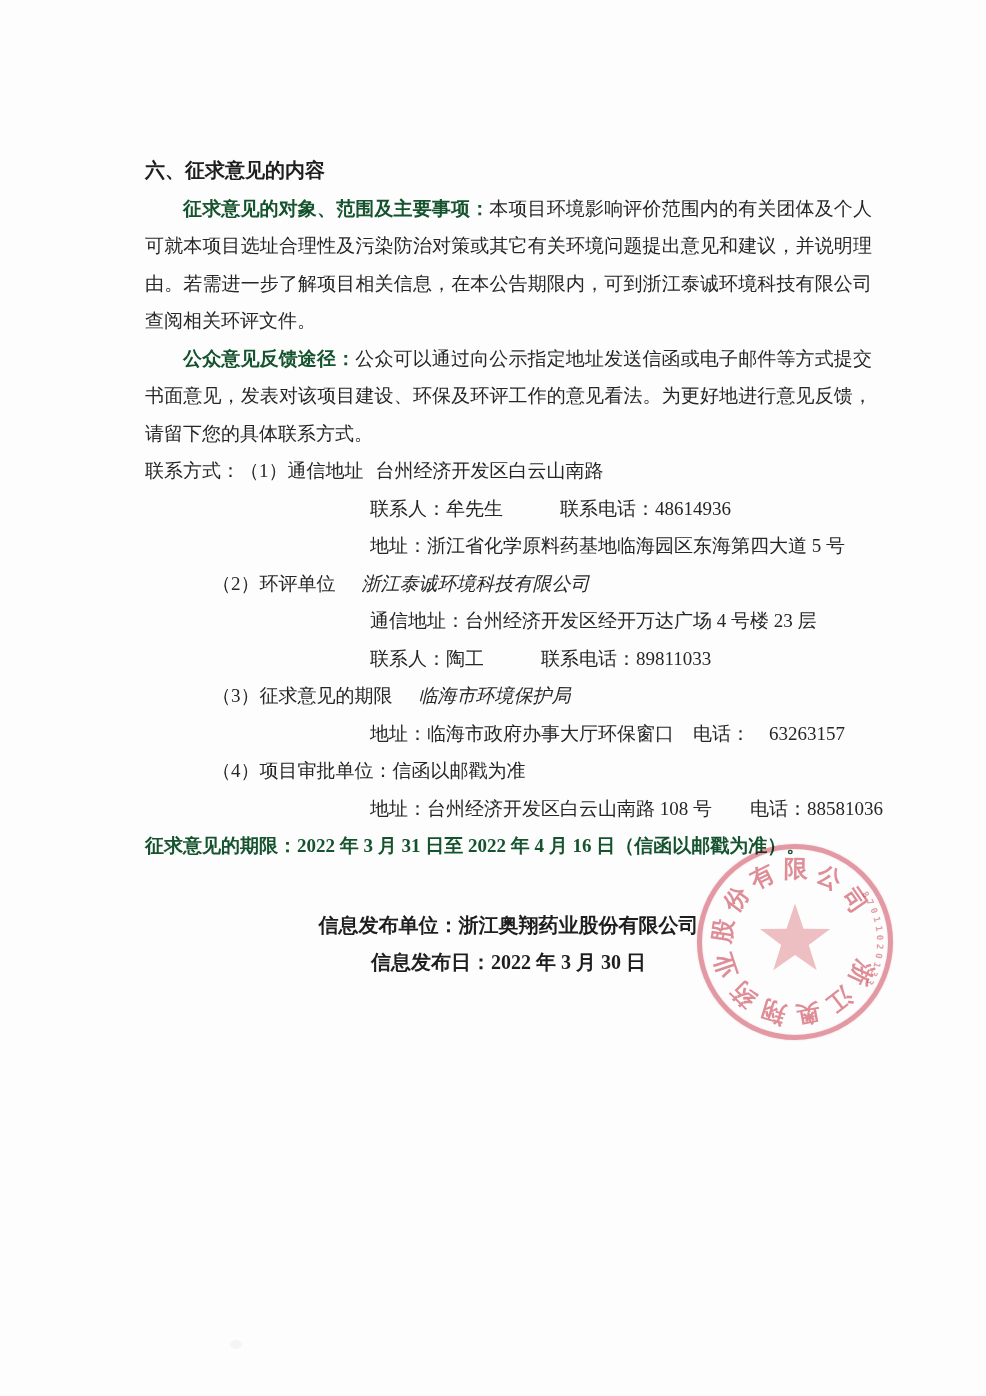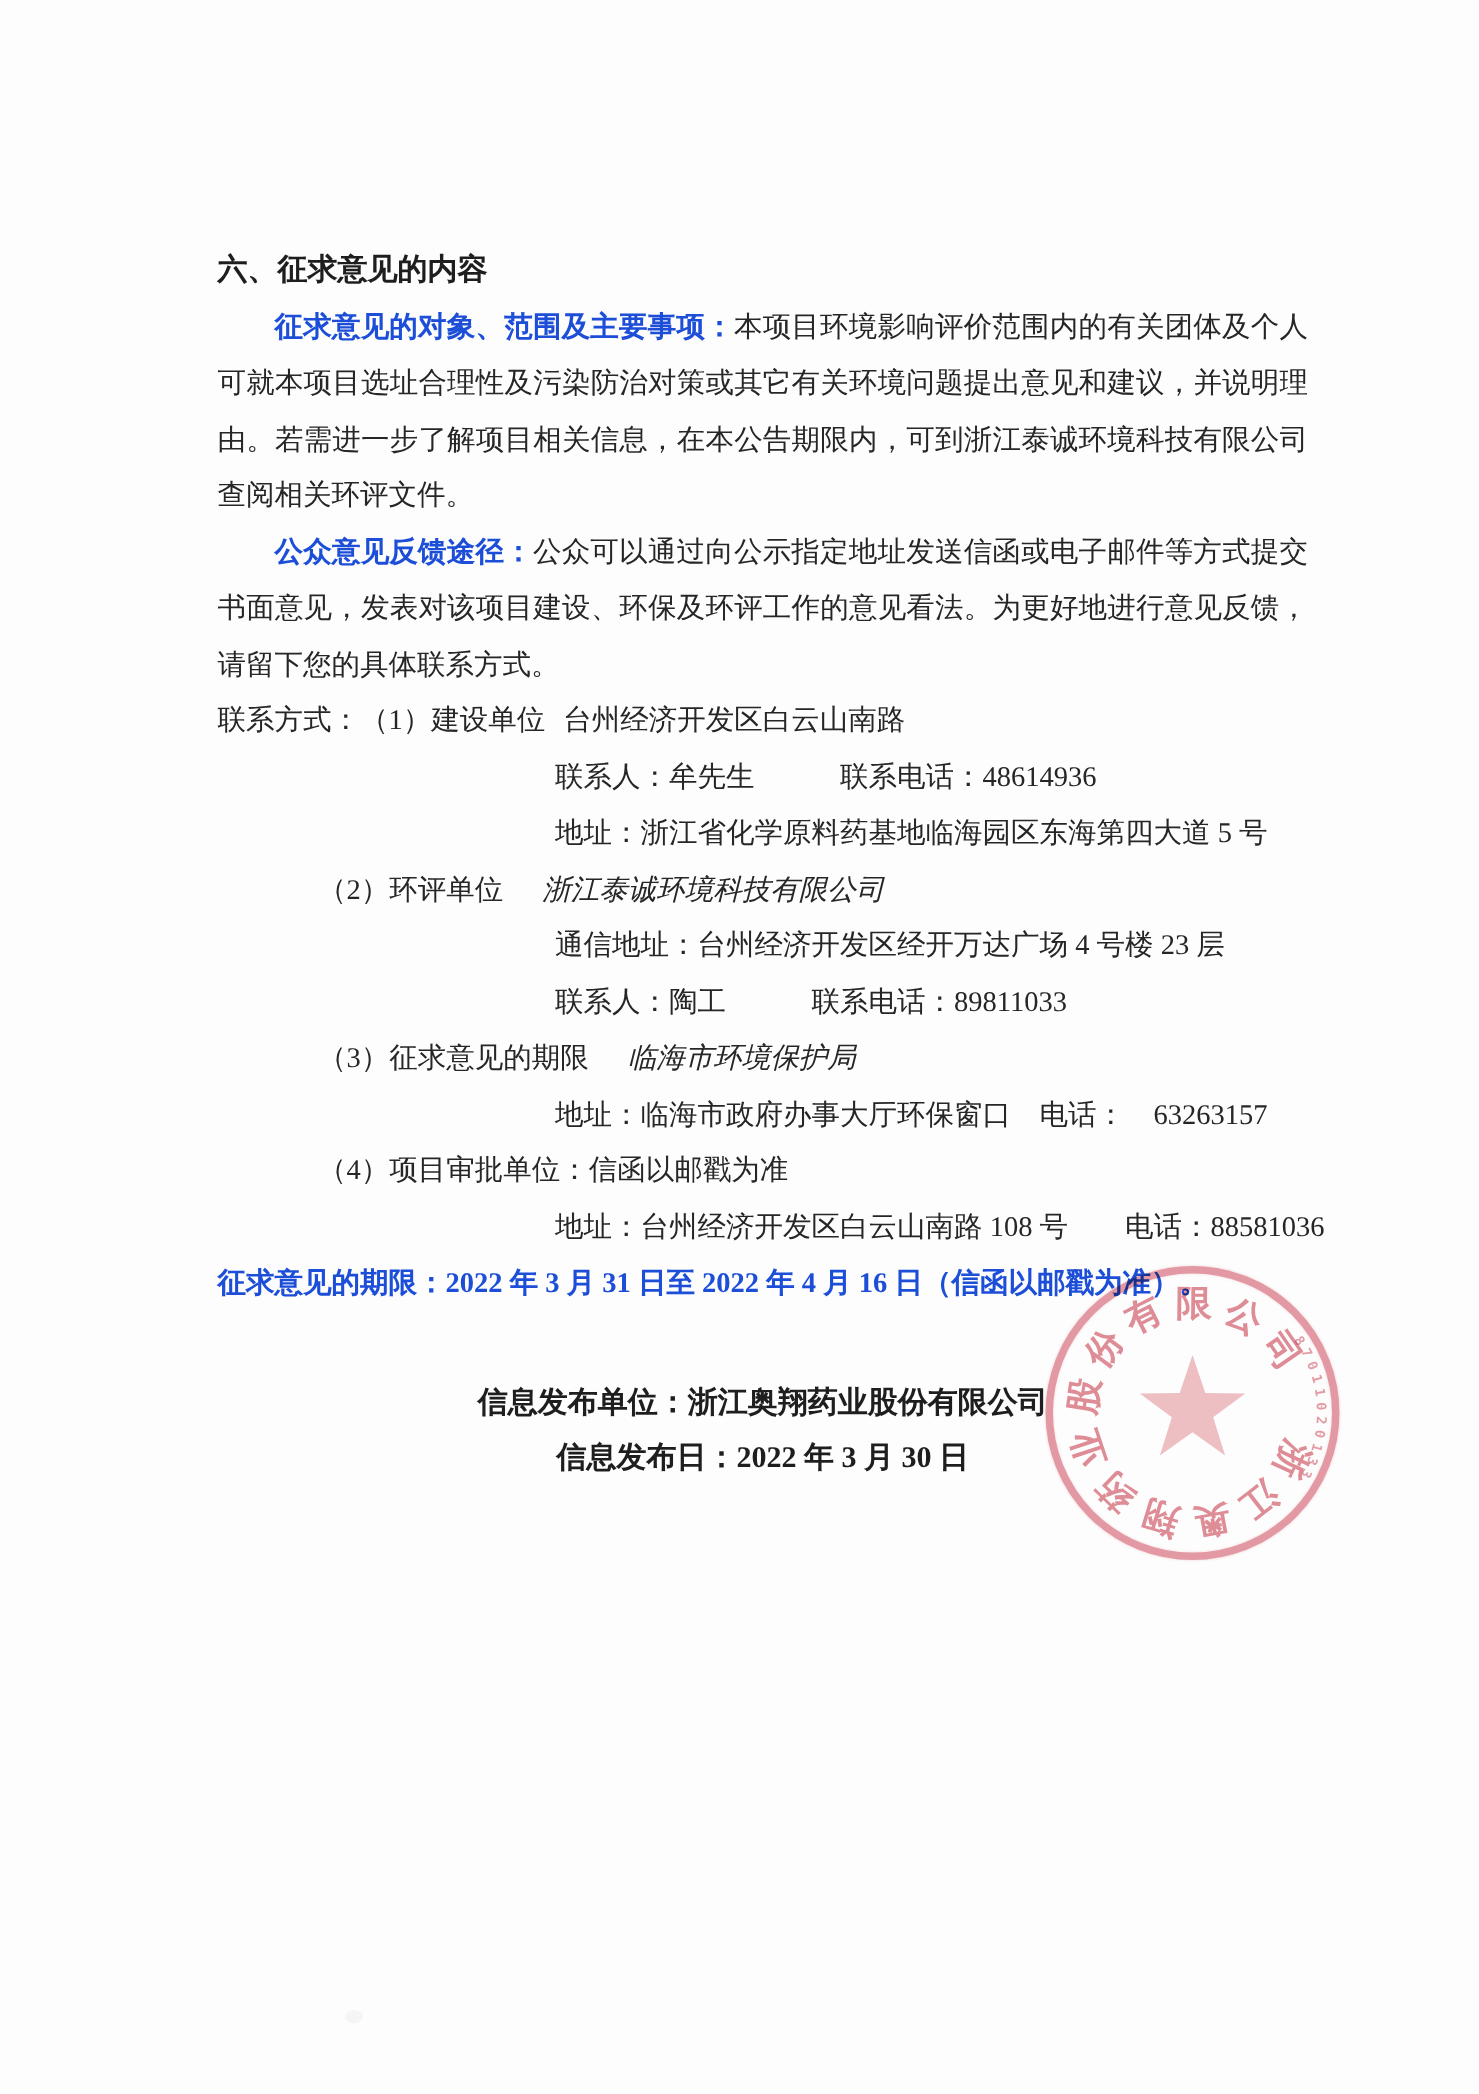--- a/index.html
+++ b/index.html
@@ -6,25 +6,25 @@
   .page{
     position:relative;
     width:986px;height:1396px;
     margin:0 auto;
     background:#fdfdfd;
     font-family:"Liberation Serif","DejaVu Serif",serif;
     color:#262626;
     overflow:hidden;
   }
   .content{
-    position:absolute;left:145px;top:162px;width:727px;
+    position:absolute;left:145px;top:152px;width:727px;
     font-size:19px;line-height:37.5px;
     text-align:justify;
   }
-  .b{font-weight:bold;color:#1d4ed8;margin-top:11px;}
+  .b{font-weight:bold;color:#14532d;margin-top:11px;}
   h1.doc-heading{
     font-size:20px;font-weight:bold;color:#1e1e1e;
     margin:0 0 0 0;line-height:37.5px;
   }
   p.para{margin:0;text-indent:38px;}
   .line{white-space:nowrap;}
   .indent-num{padding-left:67px;}
   .indent-detail{padding-left:225px;}
   .name-gap{margin-left:26px;font-style:italic;}
   .name-gap-sm{margin-left:12px;}
@@ -72,21 +72,21 @@
 <div class="page">
 
   <div class="content">
 
     <h1 class="doc-heading">六、征求意见的内容</h1>
 
     <p class="para"><span class="b">征求意见的对象、范围及主要事项：</span><span>本项目环境影响评价范围内的有关团体及个人可就本项目选址合理性及污染防治对策或其它有关环境问题提出意见和建议，并说明理由。若需进一步了解项目相关信息，在本公告期限内，可到浙江泰诚环境科技有限公司查阅相关环评文件。</span></p>
 
     <p class="para"><span class="b">公众意见反馈途径：</span><span>公众可以通过向公示指定地址发送信函或电子邮件等方式提交书面意见，发表对该项目建设、环保及环评工作的意见看法。为更好地进行意见反馈，请留下您的具体联系方式。</span></p>
 
-    <div class="line"><span>联系方式：</span><span>（1）</span><span>建设单位</span><span class="name-gap-sm">台州经济开发区白云山南路</span></div>
+    <div class="line"><span>联系方式：</span><span>（1）</span><span>通信地址</span><span class="name-gap-sm">台州经济开发区白云山南路</span></div>
 
     <div class="line indent-detail">联系人：牟先生　　　联系电话：48614936</div>
     <div class="line indent-detail">地址：浙江省化学原料药基地临海园区东海第四大道 5 号</div>
 
     <div class="line indent-num"><span>（2）</span><span>环评单位</span><span class="name-gap">浙江泰诚环境科技有限公司</span></div>
 
     <div class="line indent-detail">通信地址：台州经济开发区经开万达广场 4 号楼 23 层</div>
     <div class="line indent-detail">联系人：陶工　　　联系电话：89811033</div>
 
     <div class="line indent-num"><span>（3）</span><span>征求意见的期限</span><span class="name-gap">临海市环境保护局</span></div>

